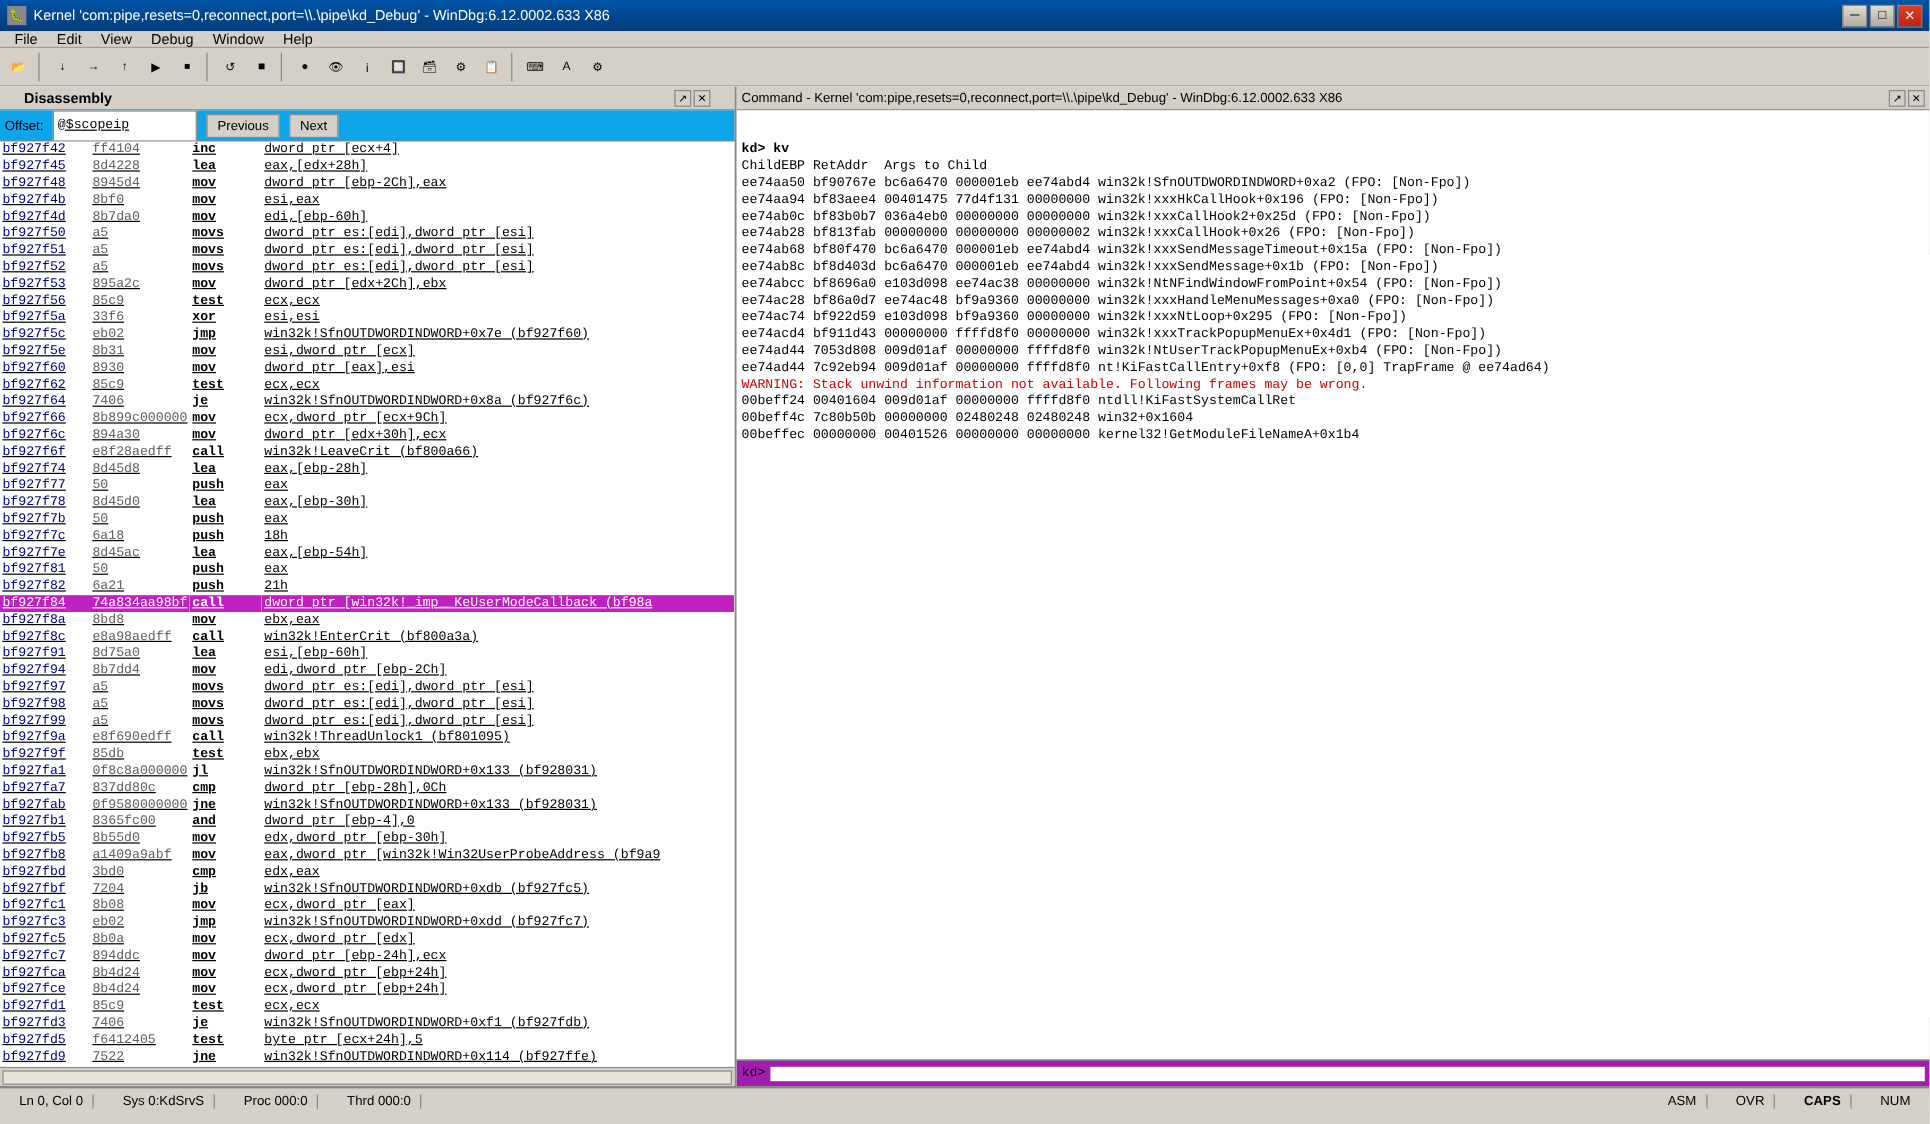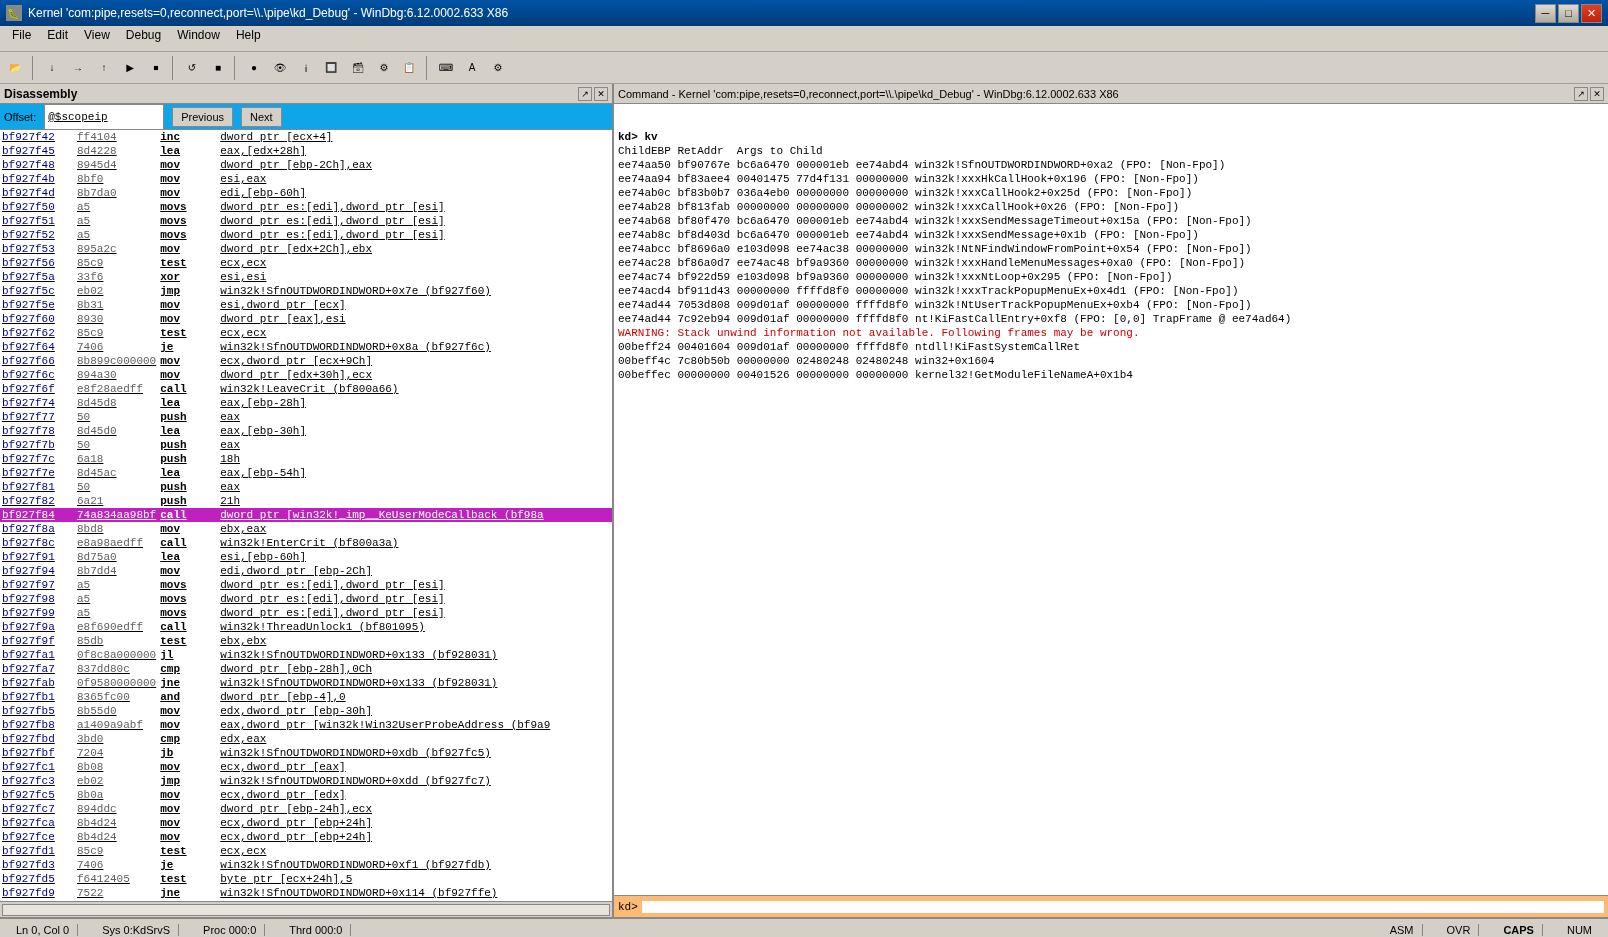--- a/index.html
+++ b/index.html
@@ -45,22 +45,23 @@
       cursor: pointer;
       display: flex; align-items: center; justify-content: center;
       font-size: 11px; color: #000;
       font-family: 'Marlett', 'Tahoma', sans-serif;
     }
     .win-btn.close { background: linear-gradient(to bottom, #e04020, #c02010); color: white; }
 
     
     #menu-bar {
       background: #d4d0c8;
-      height: 26px;
-      display: flex;
+      height: 14px;
+      display: flex;
+      align-items: center;
       padding: 0 4px;
       font-family: 'Tahoma', sans-serif;
       font-size: 12px;
       border-bottom: 1px solid #a0a0a0;
     }
     .menu-item {
       padding: 2px 8px;
       cursor: pointer;
     }
 
@@ -93,21 +94,21 @@
     
     #left-panel {
       width: 614px;
       border-right: 2px solid #888;
       display: flex;
       flex-direction: column;
       background: white;
     }
     #left-panel-header {
       background: #d4d0c8;
-      padding: 2px 4px;
+      padding: 2px 20px;
       font-family: 'Tahoma', sans-serif;
       font-size: 12px;
       font-weight: bold;
       display: flex;
       align-items: center;
       justify-content: space-between;
       border-bottom: 1px solid #888;
       height: 20px;
     }
     #left-panel-header .panel-controls { display: flex; gap: 2px; }
@@ -232,21 +233,21 @@
       white-space: pre;
       overflow-y: auto;
     }
     .cmd-line { line-height: 14px; }
 
     #command-input-area {
       display: flex;
       align-items: center;
       padding: 2px 4px;
       border-top: 1px solid #888;
-      background: #fdba74;
+      background: #a21caf;
       height: 22px;
     }
     #cmd-prompt {
       font-family: 'Courier New', monospace;
       font-size: 11px;
       margin-right: 4px;
     }
     #cmd-input {
       flex: 1;
       border: none;

